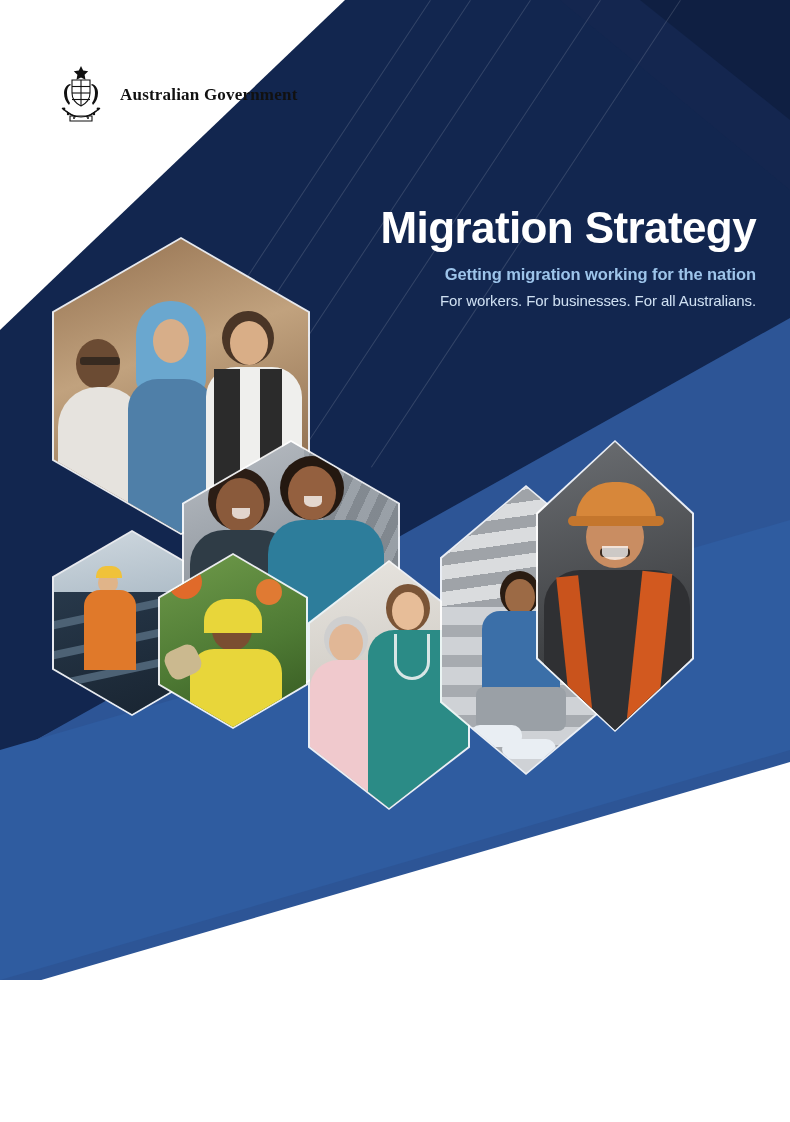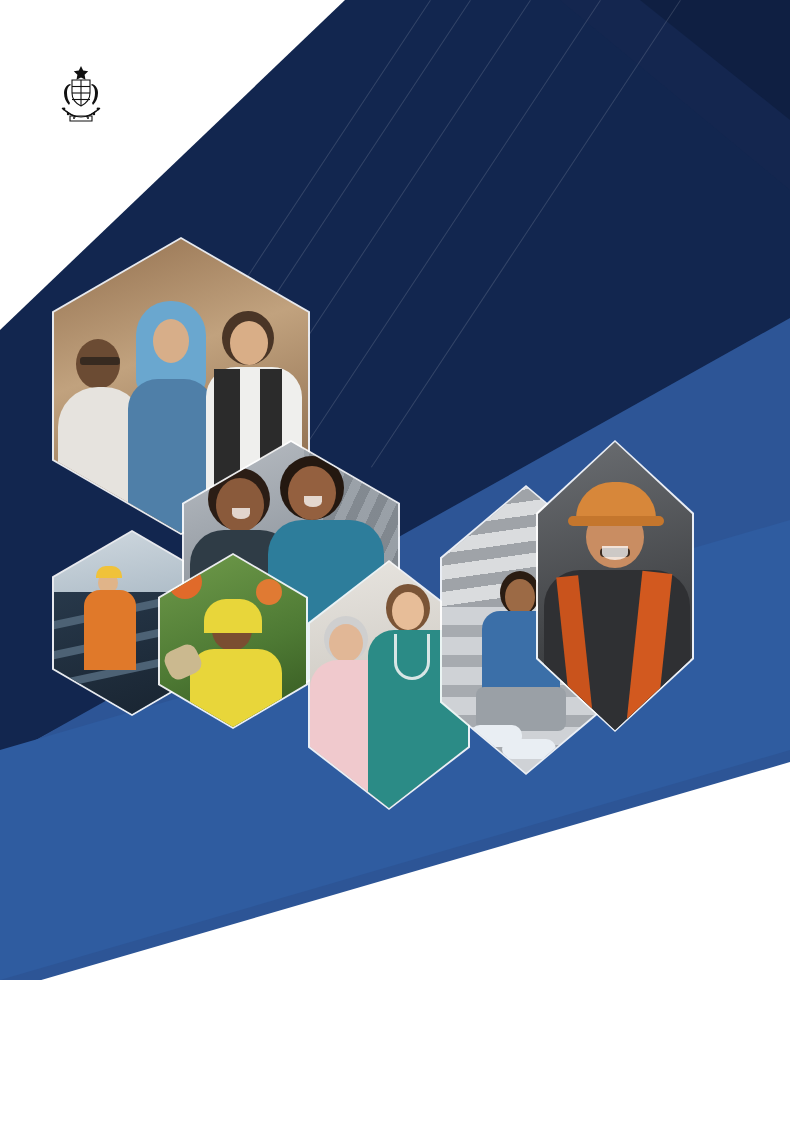--- a/index.html
+++ b/index.html
@@ -183,20 +183,21 @@
       </g>
       <g fill="#111">
         <circle cx="12" cy="45" r="1.4"></circle>
           <circle cx="16" cy="50" r="1.2"></circle>
         <circle cx="46" cy="45" r="1.4"></circle>
           <circle cx="42" cy="50" r="1.2"></circle>
         <circle cx="22" cy="54" r="1"></circle>
           <circle cx="36" cy="54" r="1"></circle>
       </g>
     </svg>
+    <span class="gov-text">Australian Government</span>
   </div>
 
   <div class="hex-cluster">
 
     <div class="hex-outline" style="left:52px; top:237px; width:258px; height:298px;">
       <div class="hex-inner">
         <div class="ph" style="background:linear-gradient(150deg,#8d6a4f 0%,#b3916f 35%,#8f6e51 70%,#5c4staging 100%);"></div>
         <div class="ph" style="background:linear-gradient(160deg,#93704f,#c1a27e 40%,#7d5c3f 100%);"></div>
 
         <div style="position:absolute;left:58px;top:175px;width:120px;height:52px;background:#d7d9dc;transform:skewX(-10deg);border-radius:3px;"></div>
@@ -298,14 +299,19 @@
         <div style="position:absolute;left:62px;top:106px;width:30px;height:9px;background:#3b2a1e;border-radius:4px;"></div>
         <div class="smile" style="left:64px;top:104px;width:26px;height:14px;background:rgba(255,255,255,.75);"></div>
         <div style="position:absolute;left:6px;top:128px;width:146px;height:164px;background:#2f3033;border-radius:36px 36px 0 0;"></div>
         <div style="position:absolute;left:96px;top:130px;width:30px;height:160px;background:#d2591f;transform:rotate(6deg);"></div>
         <div style="position:absolute;left:26px;top:134px;width:22px;height:150px;background:#c9531c;transform:rotate(-6deg);"></div>
       </div>
     </div>
 
   </div>
 
+  <div class="title-block">
+    <div class="main-title">Migration Strategy</div>
+    <div class="subtitle">Getting migration working for the nation</div>
+    <div class="tagline">For workers. For businesses. For all Australians.</div>
+  </div>
 
 </div>
 
 </body></html>

